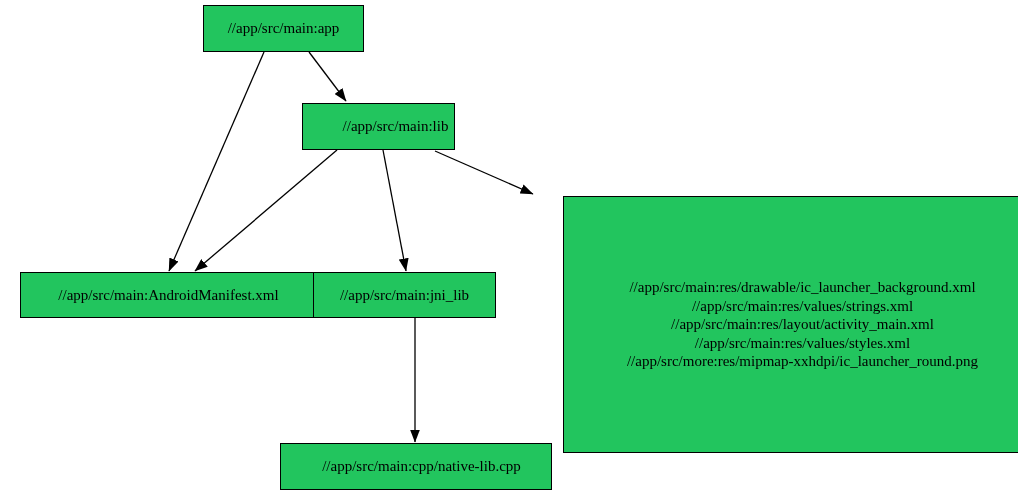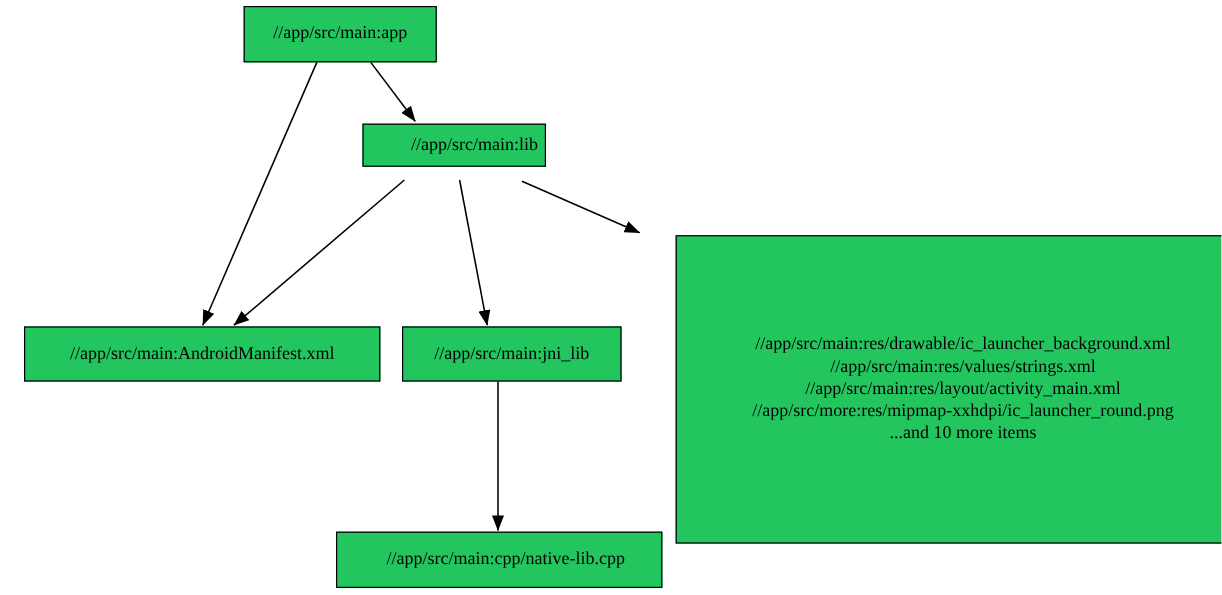--- a/index.html
+++ b/index.html
@@ -58,37 +58,37 @@
     <line x1="337" y1="150" x2="195" y2="271" stroke="#000000" stroke-width="1.3" marker-end="url(#arrow)"></line>
     <line x1="383" y1="150" x2="406" y2="271" stroke="#000000" stroke-width="1.3" marker-end="url(#arrow)"></line>
     <line x1="435" y1="151" x2="533" y2="194" stroke="#000000" stroke-width="1.3" marker-end="url(#arrow)"></line>
     <line x1="415" y1="318" x2="415" y2="442" stroke="#000000" stroke-width="1.3" marker-end="url(#arrow)"></line>
   </svg>
 
   <div class="node" style="left:203px; top:5px; width:161px; height:47px;">
     <span class="node-label">//app/src/main:app</span>
   </div>
 
-  <div class="node" style="left:302px; top:103px; width:153px; height:36px;padding-left:34px;">
+  <div class="node" style="left:302px; top:103px; width:153px; height:47px;padding-left:34px;">
     <span class="node-label">//app/src/main:lib</span>
   </div>
 
   <div class="node" style="left:20px; top:272px; width:297px; height:46px;">
     <span class="node-label">//app/src/main:AndroidManifest.xml</span>
   </div>
 
-  <div class="node" style="left:335px; top:272px; width:183px; height:46px;">
+  <div class="node" style="left:313px; top:272px; width:183px; height:46px;">
     <span class="node-label">//app/src/main:jni_lib</span>
   </div>
 
   <div class="node multiline" style="left:563px; top:196px; width:479px; height:257px;">
     <span class="node-label">//app/src/main:res/drawable/ic_launcher_background.xml</span>
     <span class="node-label">//app/src/main:res/values/strings.xml</span>
     <span class="node-label">//app/src/main:res/layout/activity_main.xml</span>
+    <span class="node-label">//app/src/main:res/values/styles.xml</span>
     <span class="node-label">//app/src/more:res/mipmap-xxhdpi/ic_launcher_round.png</span>
-    <span class="node-label">...and 10 more items</span>
   </div>
 
   <div class="node" style="left:280px; top:443px; width:272px; height:47px;padding-left:11px;">
     <span class="node-label">//app/src/main:cpp/native-lib.cpp</span>
   </div>
 
 </div>
 
 </body></html>

